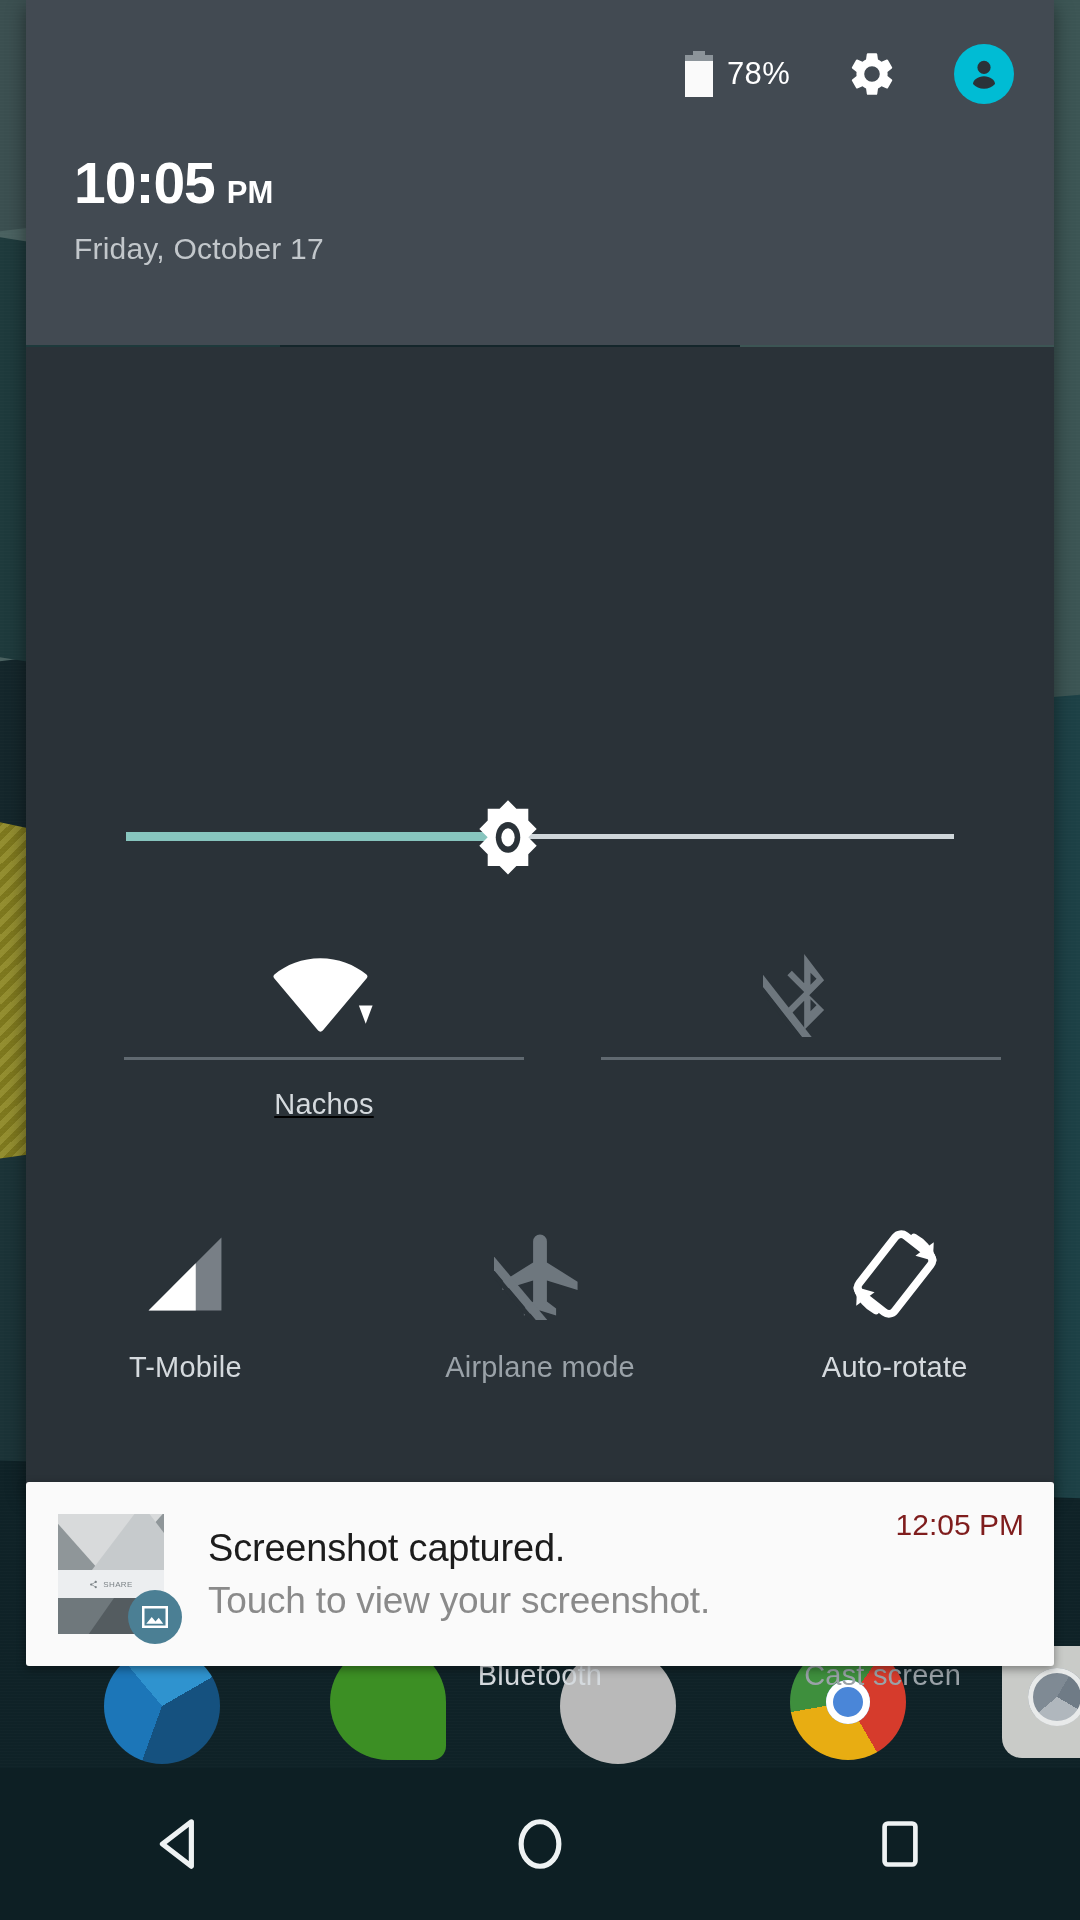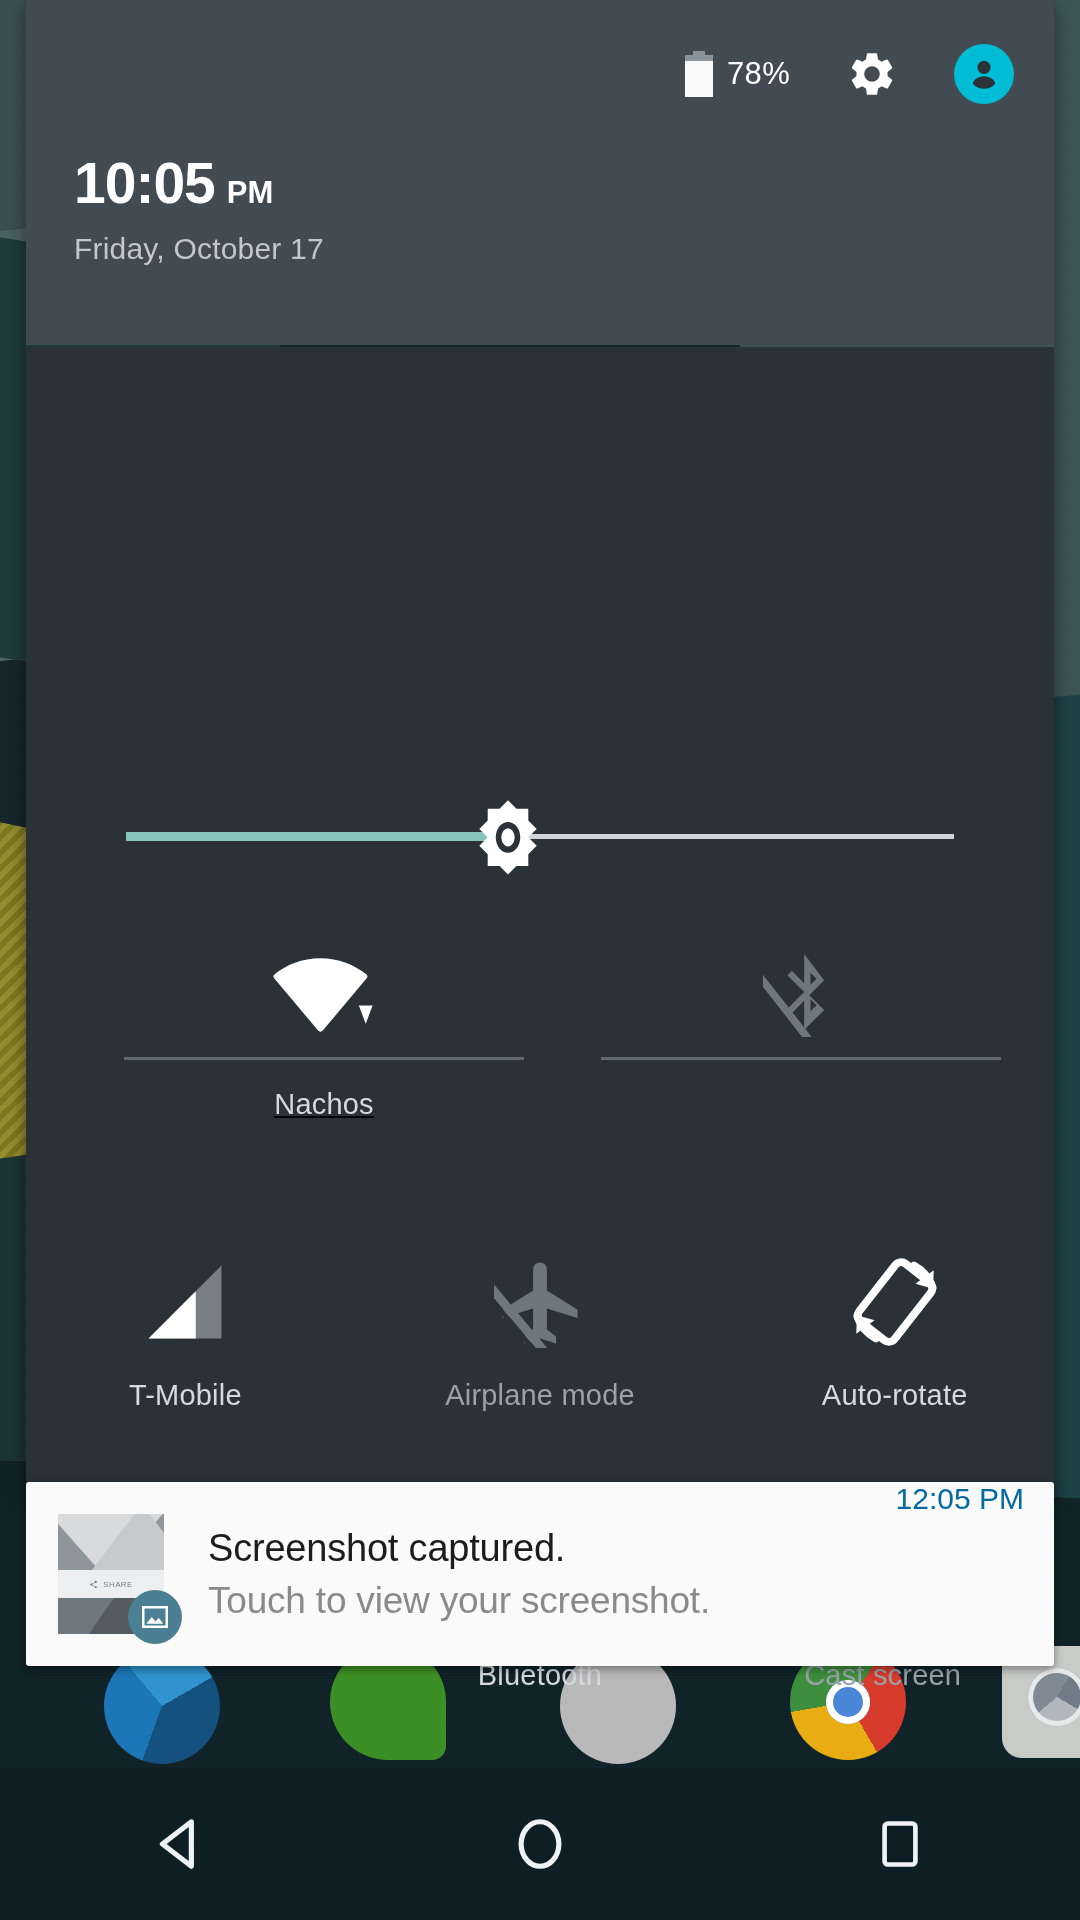--- a/index.html
+++ b/index.html
@@ -160,21 +160,21 @@
   .wide-tile { position: absolute; top: 0; width: 460px; text-decoration: underline; }
   .wide-tile.left  { left: 68px; }
   .wide-tile.right { left: 545px; }
   .wide-underline {
     width: 400px; height: 3px; background: #6a737a; margin: 10px auto 0; opacity: .85;
   }
   .wide-tile .tile-label { margin-top: 28px; }
 
   
   .tile-row-3 { position: absolute; left: 0; width: 1028px; height: 220px; display: flex; }
-  #tile-row-2 { top: 900px; gap: 36px; }
+  #tile-row-2 { top: 872px; gap: 36px; }
   #tile-row-3 { top: 1180px; }
   .tile { flex: 1; }
   .tile .tile-label { margin-top: 22px; }
 
   
   #notification {
     position: absolute; left: 26px; top: 1482px; width: 1028px; height: 184px;
     background: #fafafa; border-radius: 3px;
     box-shadow: 0 3px 10px rgba(0,0,0,0.4);
     display: flex; align-items: center; padding: 0 30px 0 32px;
@@ -197,21 +197,21 @@
   .th-low2 { position:absolute; left:0; top:84px; width:56px; height:36px; background:#6f787c;
       clip-path: polygon(0 0, 100% 0, 55% 100%, 0 100%); }
   #notif-badge {
     position: absolute; right: -18px; bottom: -10px; width: 54px; height: 54px;
     border-radius: 50%; background: #4b7f94;
     display: flex; align-items: center; justify-content: center;
   }
   #notif-text { flex: 1 1 auto; }
   #notif-title { color: #1c1c1c; font-size: 38px; letter-spacing: -0.2px; }
   #notif-sub { color: #8a8a8a; font-size: 37px; margin-top: 10px; letter-spacing: -0.2px; }
-  #notif-time { color: #0369a1; font-size: 30px; align-self: flex-start; }
+  #notif-time { color: #7f1d1d; font-size: 30px; align-self: flex-start; margin-top: 26px; }
 
   
   #navbar {
     position: absolute; left: 0; bottom: 0; width: 1080px; height: 152px;
     background: #0d1f24;
     display: flex; align-items: center; justify-content: space-around;
   }
   .nav-btn { width: 130px; height: 110px; display:flex; align-items:center; justify-content:center; }
 </style>
 </head>

